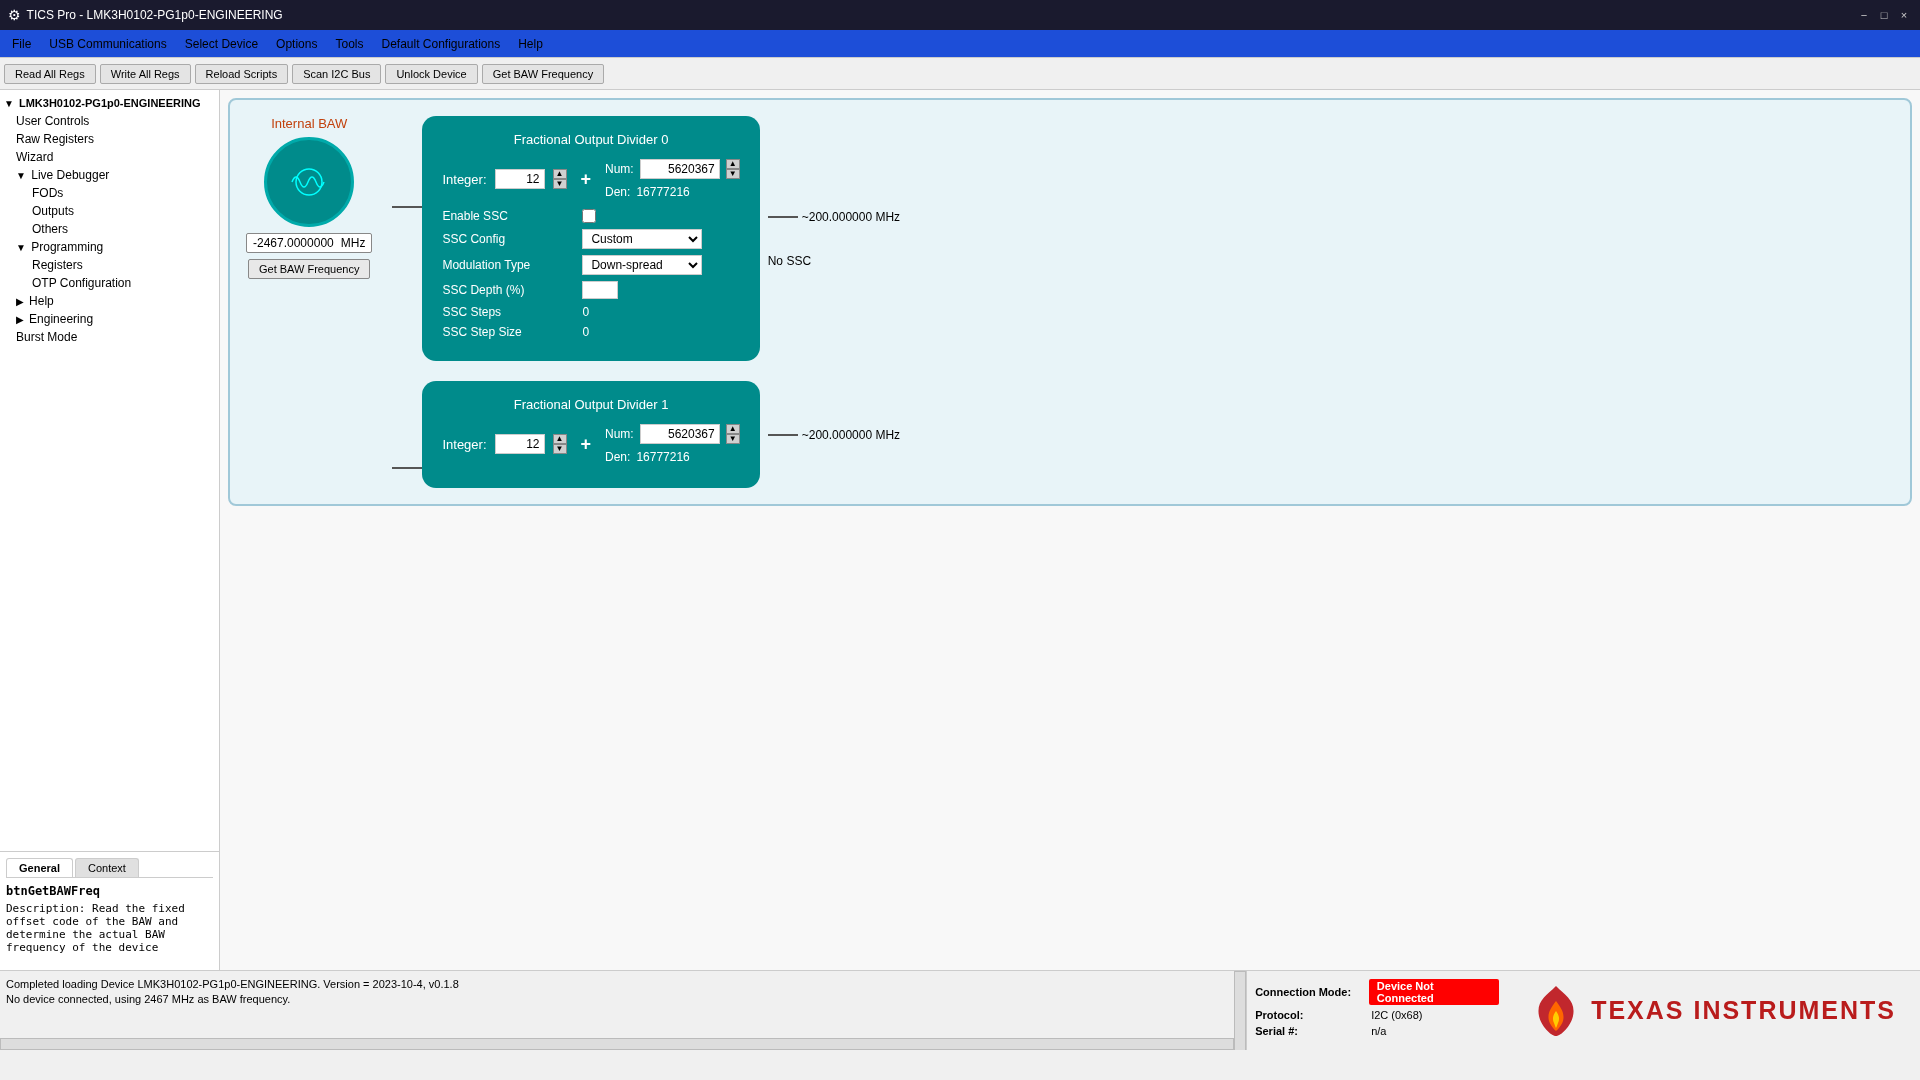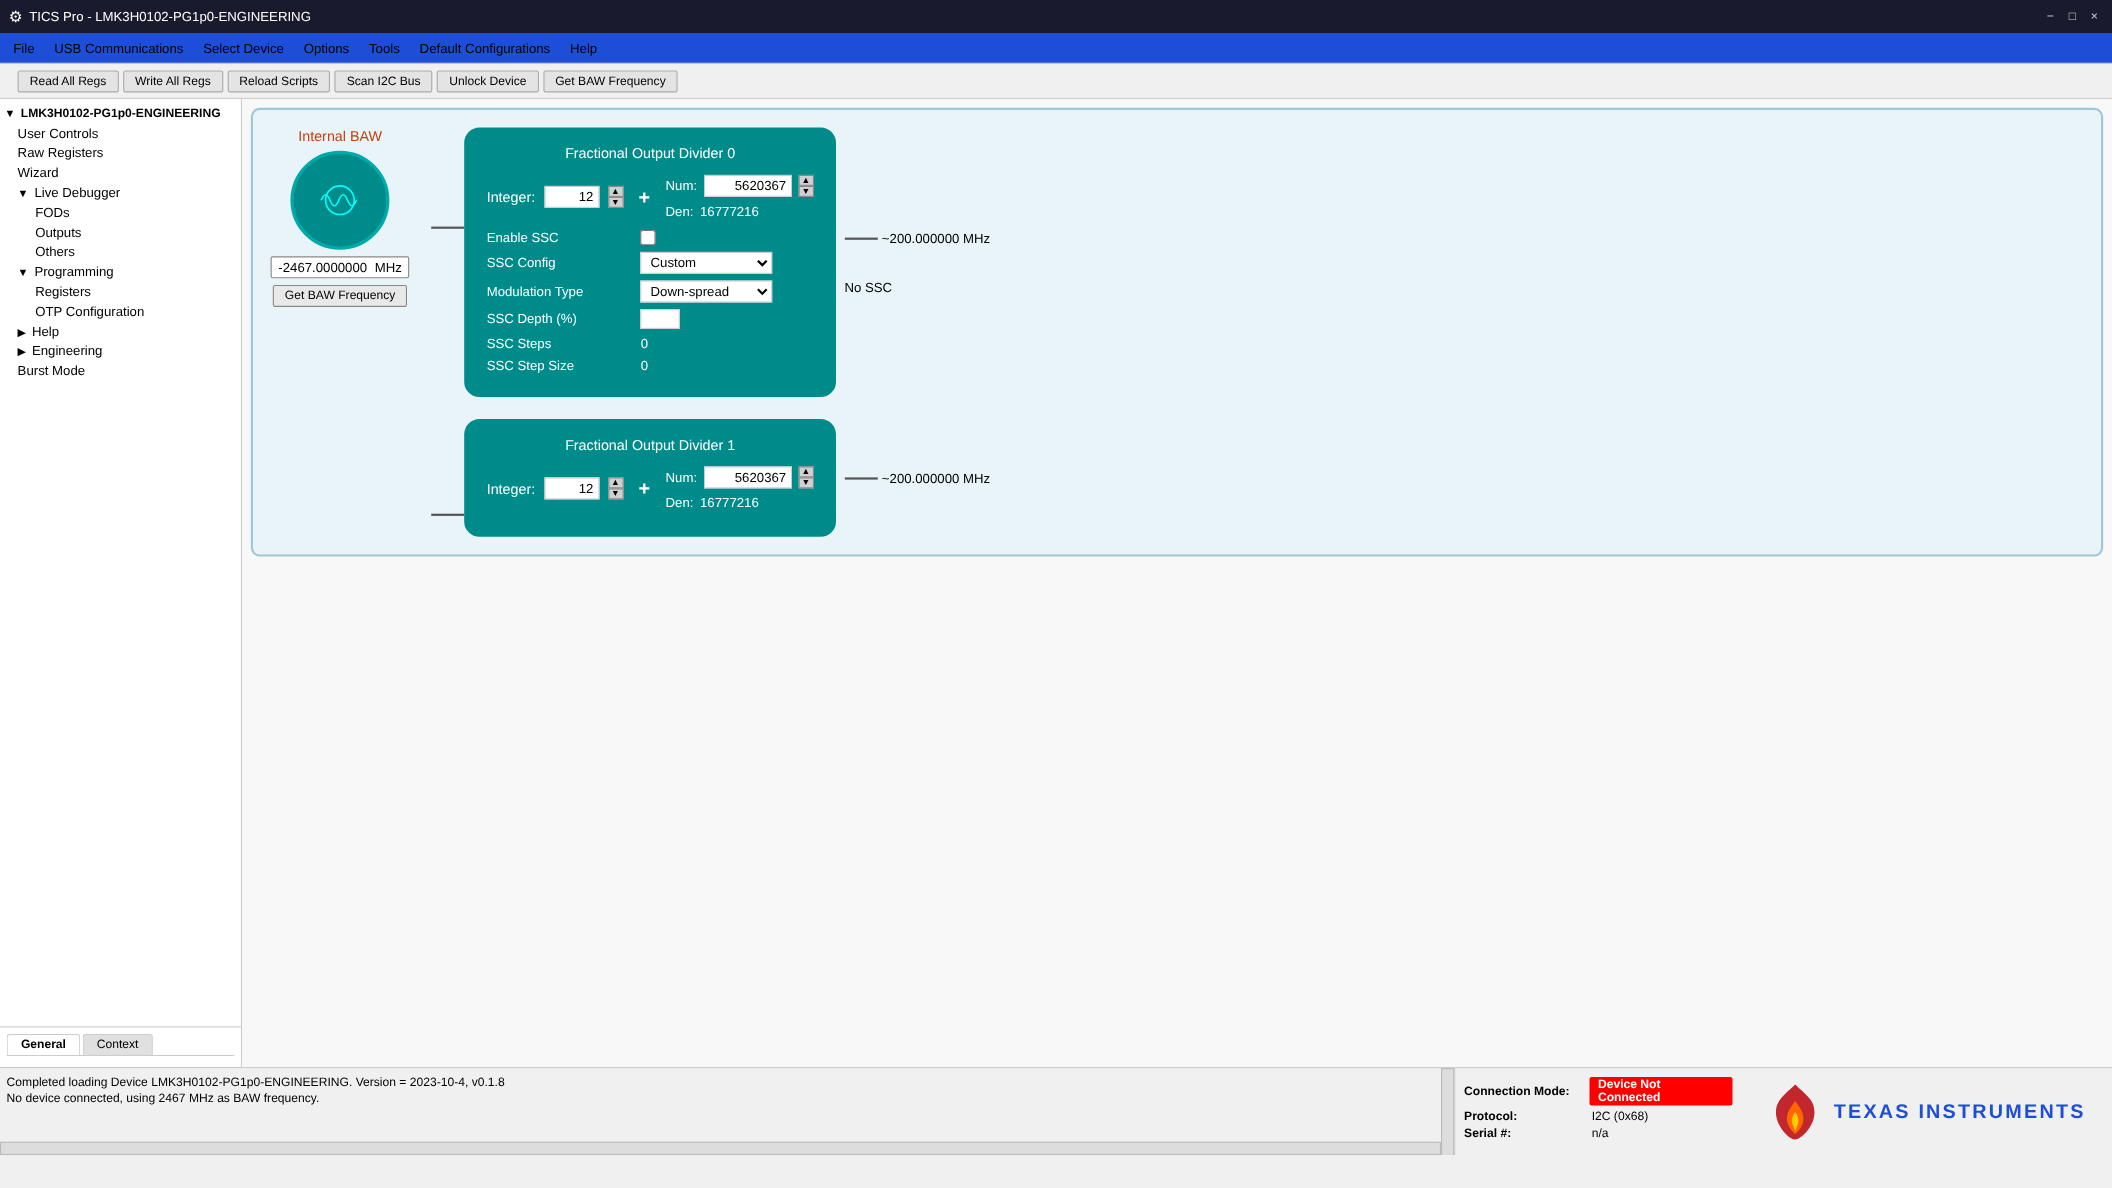--- a/index.html
+++ b/index.html
@@ -40,21 +40,21 @@
       color: #000;
       border-radius: 2px;
     }
 
     
     #toolbar {
       background: #f0f0f0;
       height: 32px;
       display: flex;
       align-items: center;
-      padding: 0 16px;
+      padding: 0 4px;
       border-bottom: 1px solid #ccc;
       gap: 4px;
     }
     .toolbar-btn {
       padding: 3px 10px;
       background: #e4e4e4;
       border: 1px solid #aaa;
       border-radius: 2px;
       cursor: pointer;
       font-size: 11px;
@@ -431,20 +431,27 @@
         </div>
         <div class="tree-item tree-child">
           <span>Burst Mode</span>
         </div>
       </div>
 
       <div id="context-panel">
         <div class="tab-bar">
           <div class="tab-btn active">General</div>
           <div class="tab-btn">Context</div>
+        </div>
+        <div class="context-content">
+          <div class="context-title">btnGetBAWFreq</div>
+          <pre style="font-size:11px; font-family: monospace; white-space: pre-wrap;">Description: Read the fixed
+offset code of the BAW and
+determine the actual BAW
+frequency of the device</pre>
         </div>
       </div>
     </div>
   </div>
 
   <div id="content-area">
     <div id="fod-panel">
 
 
       <div style="display:flex; align-items:flex-start; gap:0;">
@@ -608,15 +615,15 @@
       <span>n/a</span>
     </div>
   </div>
   <div id="ti-logo" style="display:flex; align-items:center; gap:10px; padding:8px 24px;">
 
     <svg width="50" height="60" viewBox="0 0 50 60">
       <path d="M25 5 C15 15, 5 20, 8 35 C10 45, 20 55, 25 55 C30 55, 40 45, 42 35 C45 20, 35 15, 25 5Z" fill="#c1272d"></path>
       <path d="M25 20 C20 27, 16 32, 18 40 C20 46, 25 50, 25 50 C25 50, 30 46, 32 40 C34 32, 30 27, 25 20Z" fill="#ff6600"></path>
       <path d="M25 30 C22 34, 21 38, 23 42 C24 45, 25 47, 25 47 C25 47, 26 45, 27 42 C29 38, 28 34, 25 30Z" fill="#ffcc00"></path>
     </svg>
-    <span class="ti-text" style="font-size:18px; font-weight:bold; color:#1d4ed8; letter-spacing:2px;">TEXAS INSTRUMENTS</span>
+    <span class="ti-text" style="font-size:25px; font-weight:bold; color:#b91c1c; letter-spacing:2px;">TEXAS INSTRUMENTS</span>
   </div>
 </div>
 
 </body></html>

